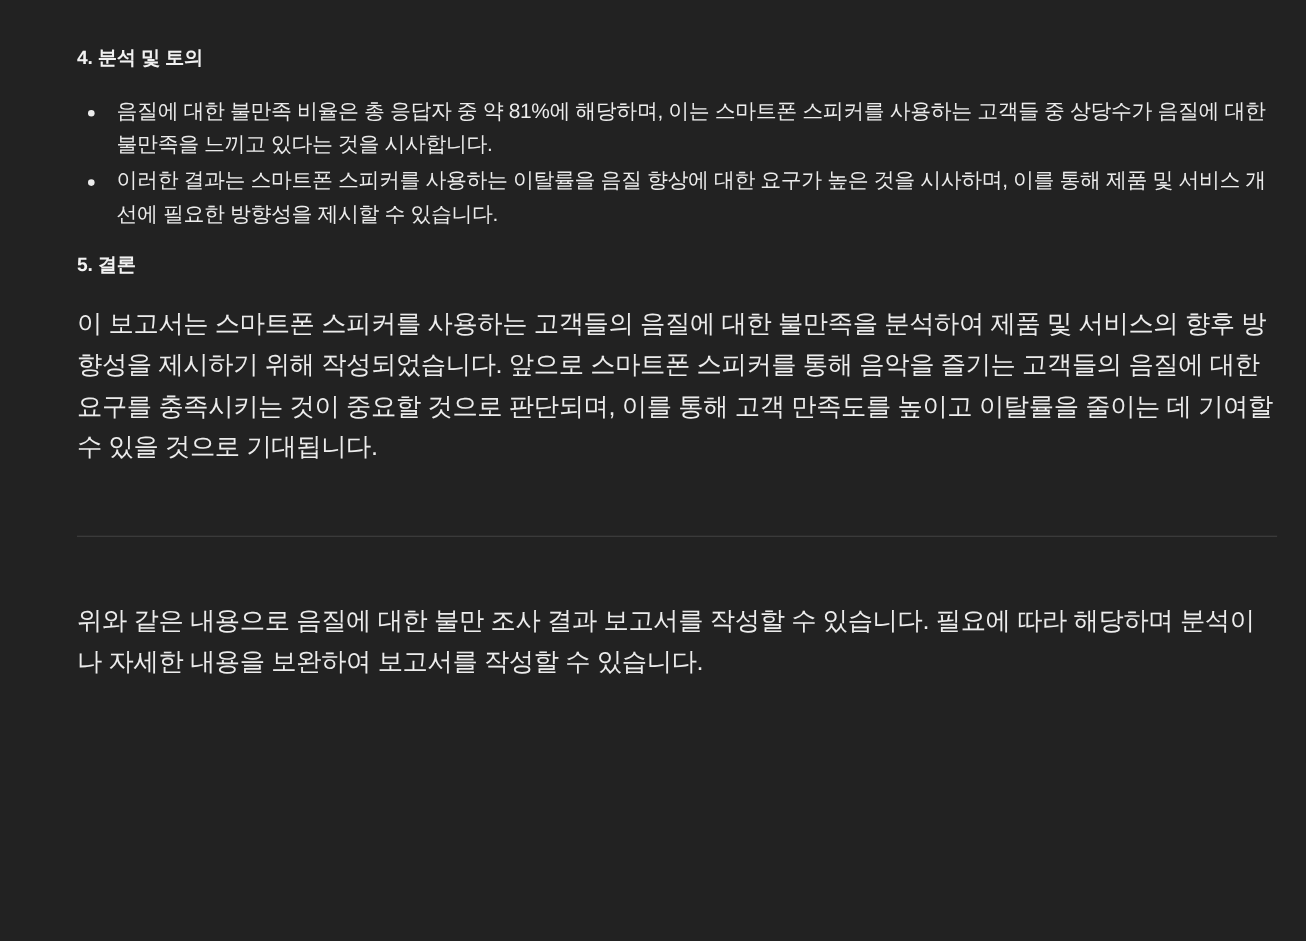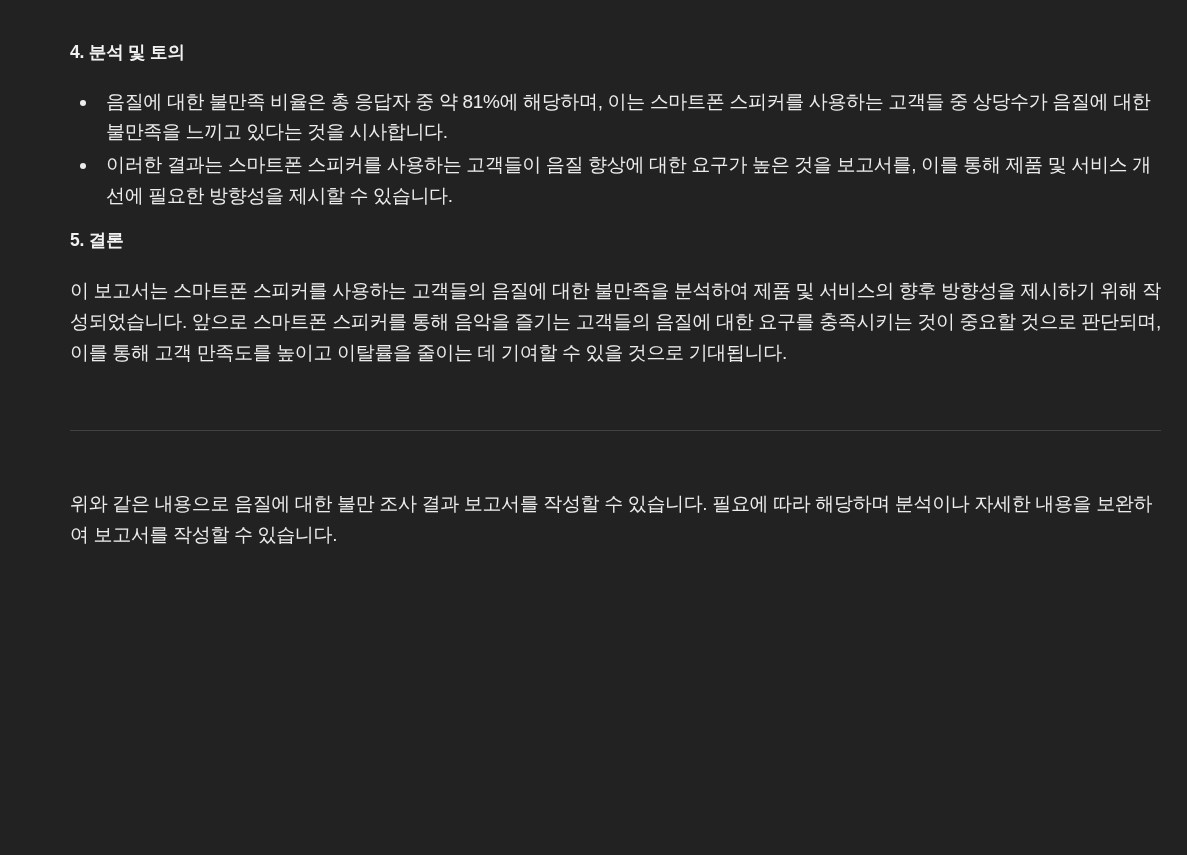--- a/index.html
+++ b/index.html
@@ -53,21 +53,21 @@
     content: "";
     position: absolute;
     left: 10px;
     top: 13px;
     width: 6px;
     height: 6px;
     border-radius: 50%;
     background: #ececec;
   }
   p.body-paragraph {
-    font-size: 19px;
+    font-size: 23px;
     line-height: 1.62;
     color: #ececec;
     margin: 22px 0 0 0;
     letter-spacing: -0.35px;
   }
   #conclusion-paragraph {
     margin-top: 24px;
   }
   hr.divider {
     border: none;
@@ -81,21 +81,21 @@
 </style>
 </head>
 <body>
 
 <div class="page">
 
   <h3 class="section-heading" id="heading-analysis">4. 분석 및 토의</h3>
 
   <ul class="bullet-list">
     <li>음질에 대한 불만족 비율은 총 응답자 중 약 81%에 해당하며, 이는 스마트폰 스피커를 사용하는 고객들 중 상당수가 음질에 대한 불만족을 느끼고 있다는 것을 시사합니다.</li>
-    <li>이러한 결과는 스마트폰 스피커를 사용하는 고객들이 음질 향상에 대한 요구가 높은 것을 보고서를, 이를 통해 제품 및 서비스 개선에 필요한 방향성을 제시할 수 있습니다.</li>
+    <li>이러한 결과는 스마트폰 스피커를 사용하는 이탈률을 음질 향상에 대한 요구가 높은 것을 시사하며, 이를 통해 제품 및 서비스 개선에 필요한 방향성을 제시할 수 있습니다.</li>
   </ul>
 
   <h3 class="section-heading" id="heading-conclusion">5. 결론</h3>
 
   <p class="body-paragraph" id="conclusion-paragraph">이 보고서는 스마트폰 스피커를 사용하는 고객들의 음질에 대한 불만족을 분석하여 제품 및 서비스의 향후 방향성을 제시하기 위해 작성되었습니다. 앞으로 스마트폰 스피커를 통해 음악을 즐기는 고객들의 음질에 대한 요구를 충족시키는 것이 중요할 것으로 판단되며, 이를 통해 고객 만족도를 높이고 이탈률을 줄이는 데 기여할 수 있을 것으로 기대됩니다.</p>
 
   <hr class="divider">
 
   <p class="body-paragraph" id="closing-paragraph">위와 같은 내용으로 음질에 대한 불만 조사 결과 보고서를 작성할 수 있습니다. 필요에 따라 해당하며 분석이나 자세한 내용을 보완하여 보고서를 작성할 수 있습니다.</p>
 

